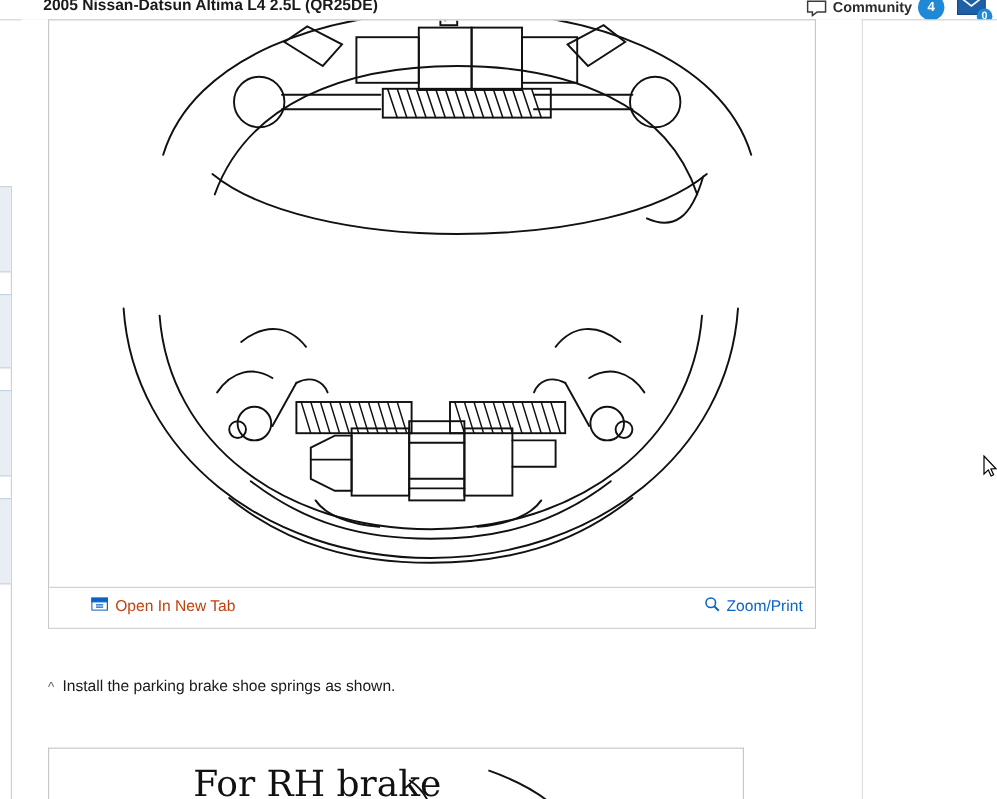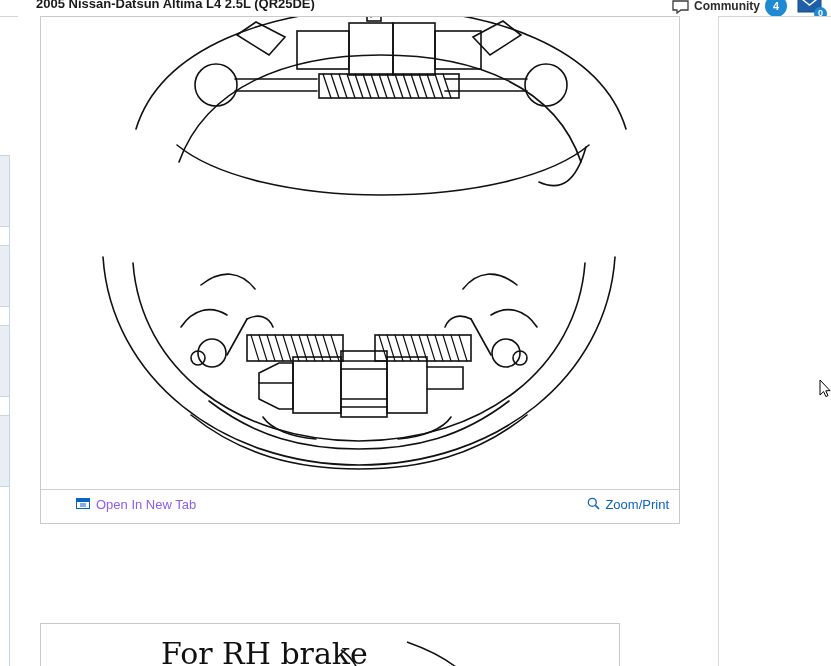--- a/index.html
+++ b/index.html
@@ -135,21 +135,21 @@
     background: #ffffff;
     box-sizing: border-box;
   }
   .tb-left {
     position: absolute;
     left: 10px;
     top: 7px;
     display: flex;
     align-items: center;
     gap: 6px;
-    color: #8b5cf6;
+    color: #c2410c;
     font-size: 13px;
     cursor: pointer;
     padding-left: 25px;
   }
   .tb-right {
     position: absolute;
     right: 10px;
     top: 7px;
     display: flex;
     align-items: flex-start;
@@ -370,20 +370,23 @@
             <svg width="13" height="13" viewBox="0 0 13 13">
               <circle cx="5.3" cy="5.3" r="4" fill="none" stroke="#0b63c5" stroke-width="1.3"></circle>
               <path d="M8.4 8.4 L12 12" stroke="#0b63c5" stroke-width="1.6"></path>
             </svg>
           </span>
           <span class="label">Zoom/Print</span>
         </div>
       </div>
     </div>
 
+    <div class="caption">
+      <span class="caret">^</span><span>Install the parking brake shoe springs as shown.</span>
+    </div>
 
     <div class="img-card2">
       <div class="rh-text">For RH brake</div>
       <svg class="line-art" width="580" height="60" viewBox="0 0 580 60" style="position:absolute;left:0;top:0;">
         <g fill="none" stroke="#111111" stroke-width="1.6">
           <path d="M300 26 C312 34 318 44 320 58"></path>
           <path d="M366 18 C400 30 420 44 432 60"></path>
         </g>
         <path d="M430 52 L470 60 L440 60 Z" fill="#111111"></path>
       </svg>

